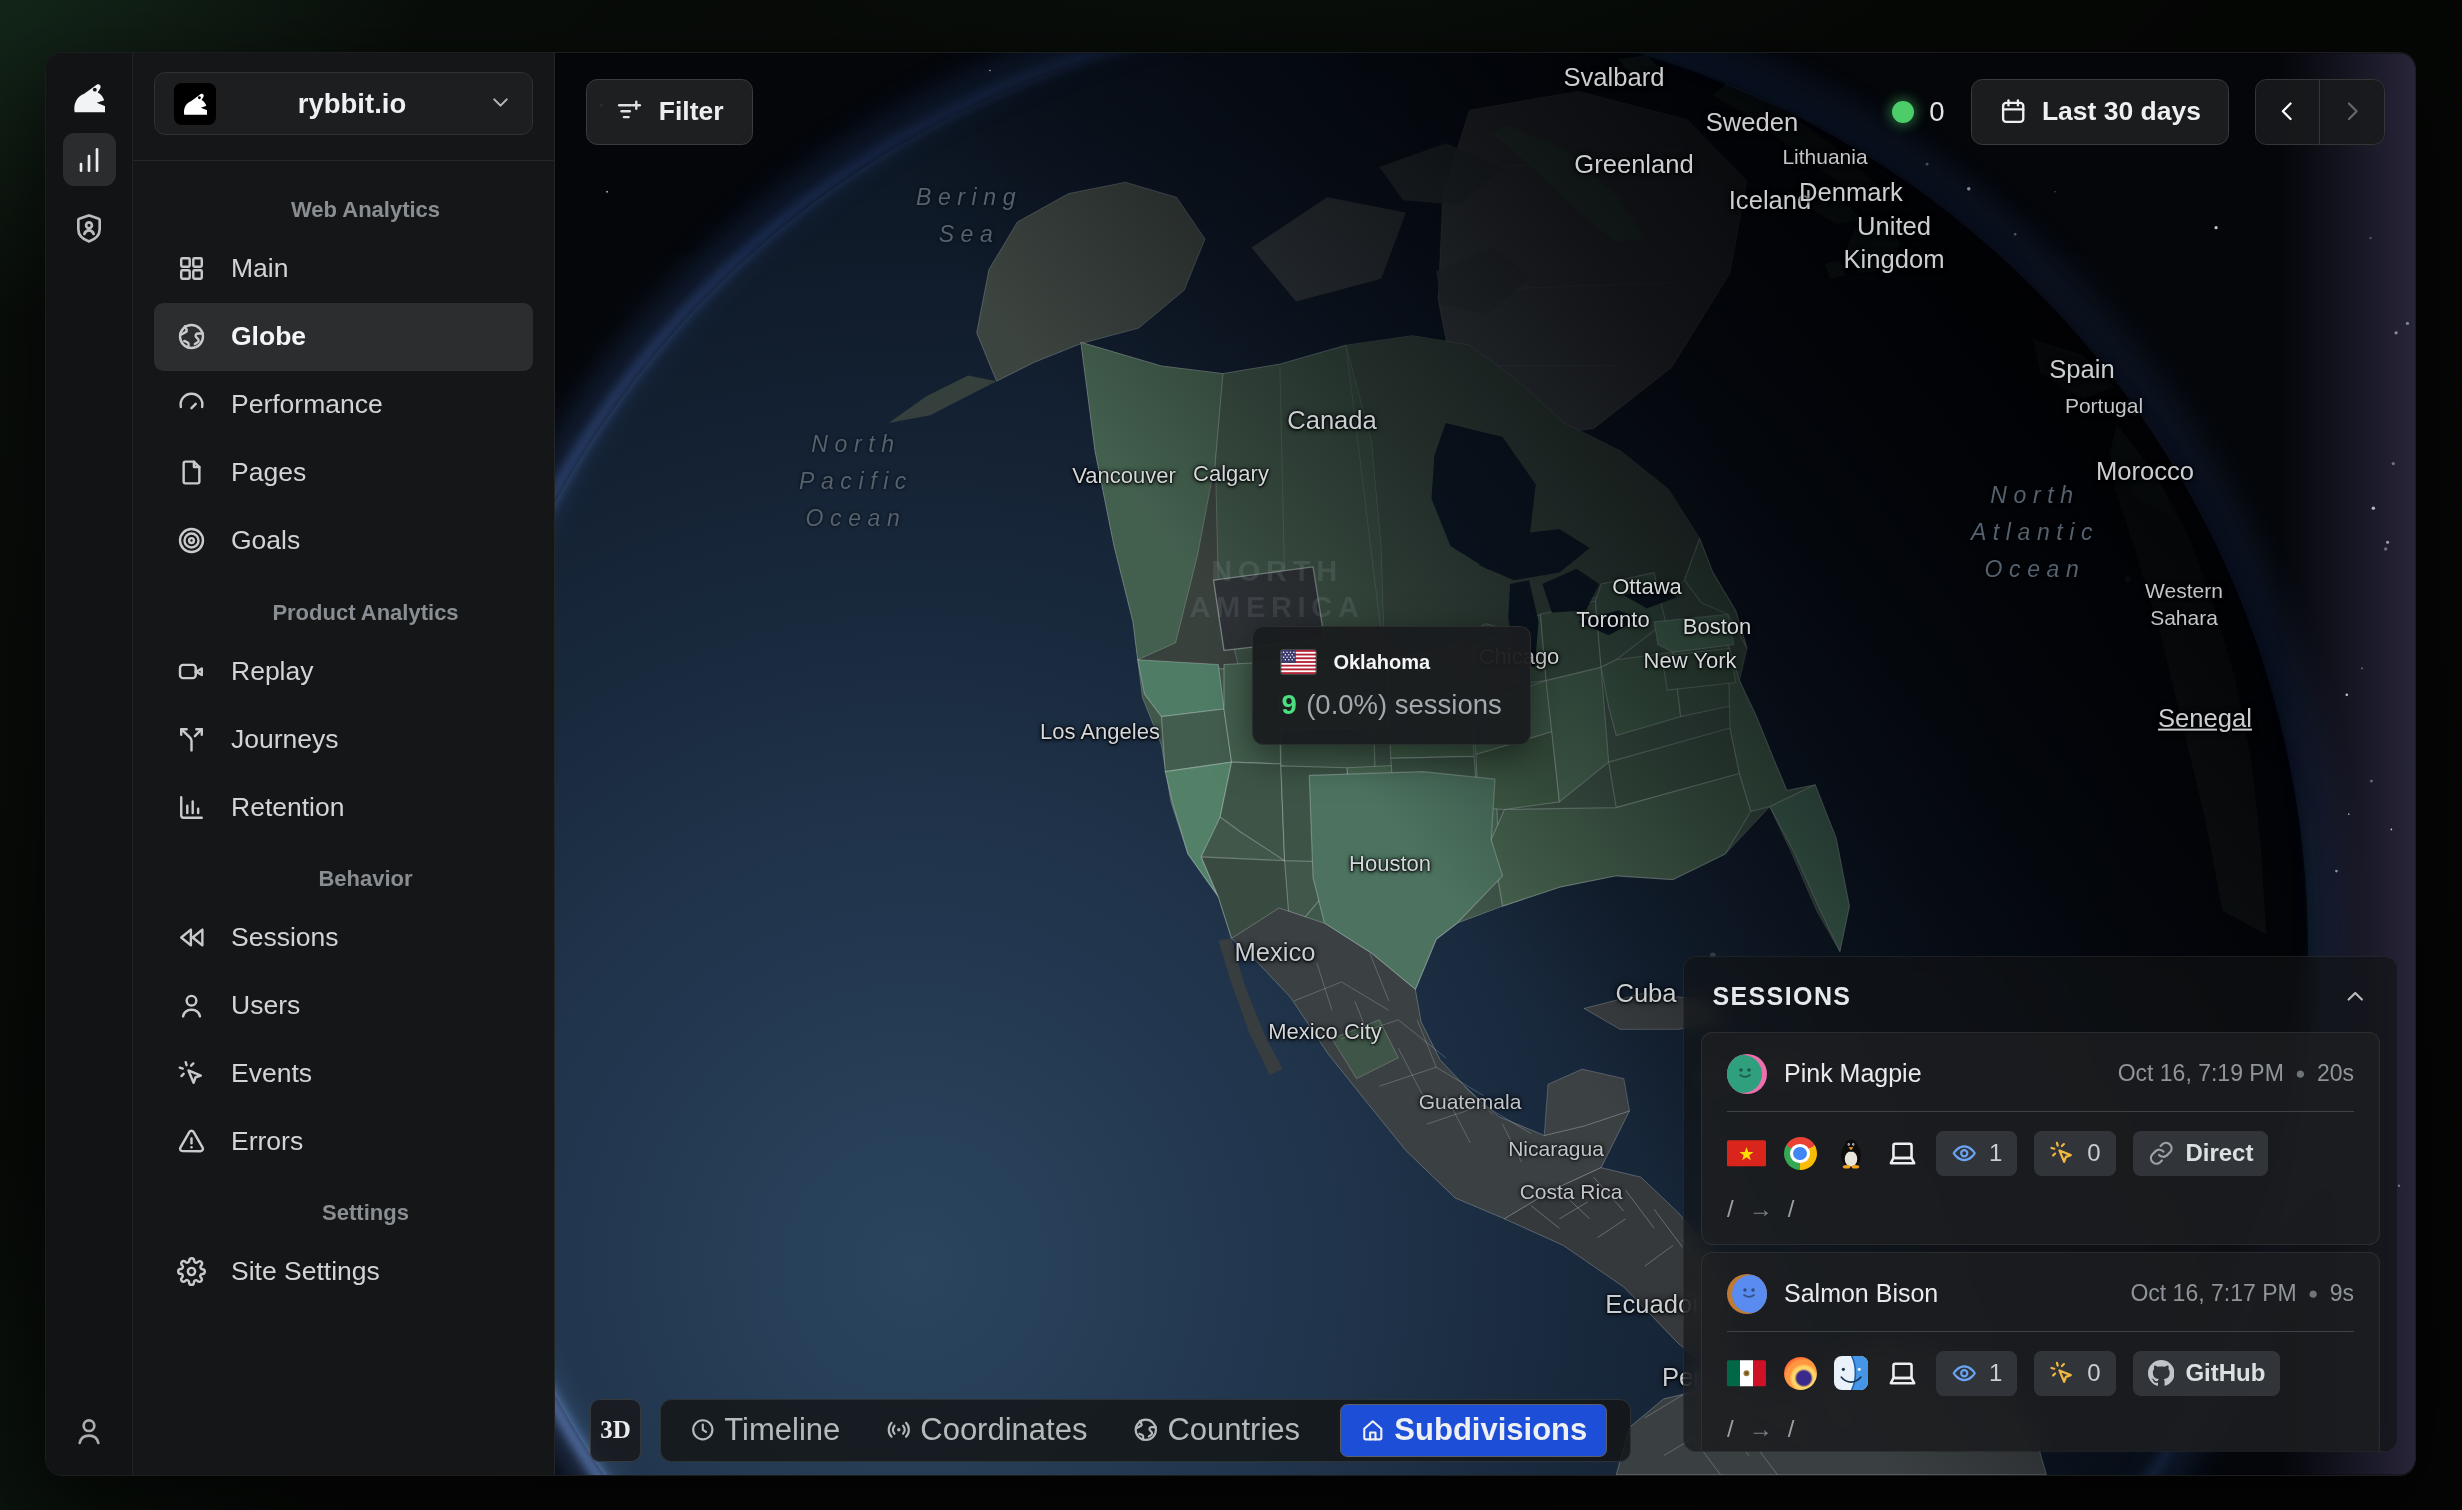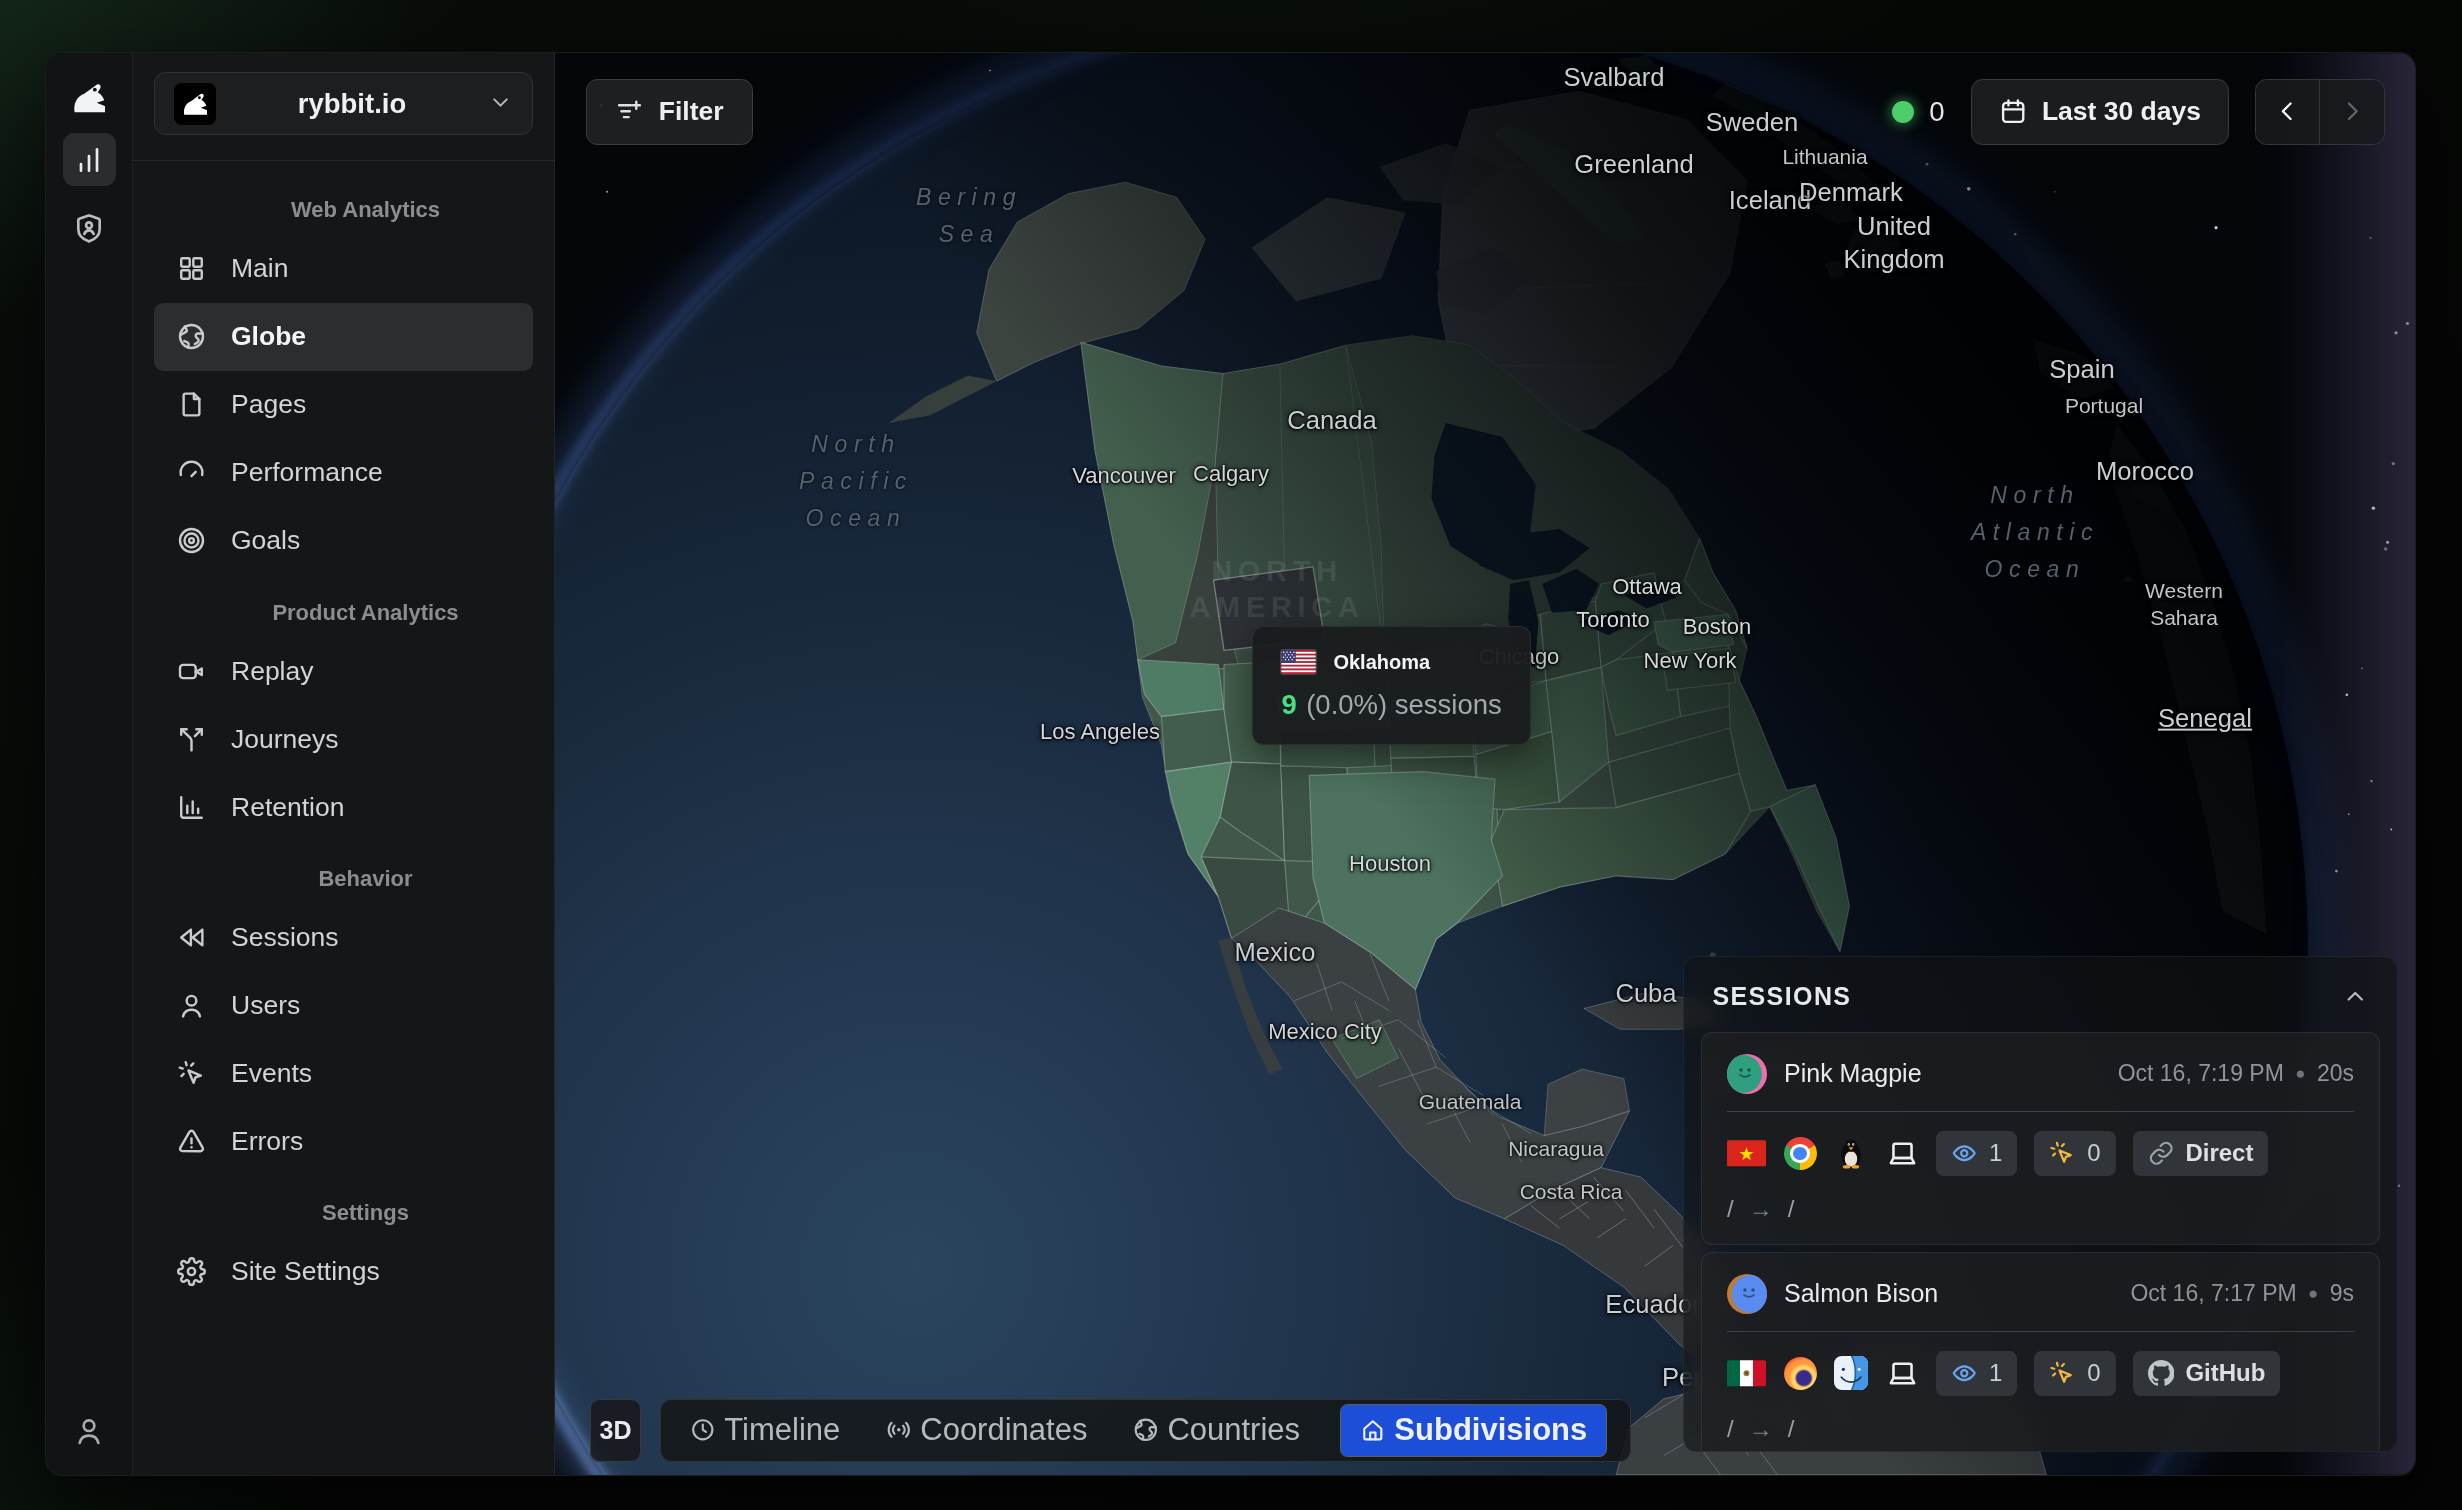--- a/index.html
+++ b/index.html
@@ -73,21 +73,21 @@
   .date-btn{height:66px;padding:0 26.5px;border-radius:11.4px;background:rgba(30,32,33,.88);border:0.9px solid #393c3e;display:flex;align-items:center;gap:15px;color:#eef0f1;cursor:pointer;}
   .date-btn svg{width:28.4px;height:28.4px;}
   .date-btn span{font-size:26.5px;font-weight:600;}
   .chev-group{height:66px;display:flex;border-radius:11.4px;overflow:hidden;border:0.9px solid #333537;background:rgba(25,26,28,.88);}
   .chev-btn{width:64px;display:flex;align-items:center;justify-content:center;cursor:pointer;}
   .chev-btn svg{width:26.5px;height:26.5px;}
   .chev-btn.prev{color:#ffffff;border-right:0.9px solid #333537;}
   .chev-btn.next{color:#64686c;}
   
   .toolbar{position:absolute;left:35px;bottom:13.3px;z-index:4;display:flex;align-items:stretch;gap:19px;}
-  .mode-btn{width:51px;border-radius:9.5px;background:rgba(24,25,27,.85);border:0.9px solid #38393b;display:flex;align-items:center;justify-content:center;font-size:25px;font-weight:700;color:#e9ebec;cursor:pointer;}
+  .mode-btn{width:51px;border-radius:9.5px;background:rgba(24,25,27,.85);border:0.9px solid #38393b;display:flex;align-items:center;justify-content:center;font-size:25px;font-weight:700;color:#e9ebec;cursor:pointer;font-family:Liberation Serif, serif;}
   .views-group{display:flex;align-items:center;gap:34px;background:rgba(20,22,24,.85);border:0.9px solid #2f3234;border-radius:11.4px;padding:7.6px 23px;height:63px;}
   .view-btn{display:flex;align-items:center;gap:9px;color:#b5babd;font-size:31px;cursor:pointer;padding:7.6px 5.7px;border-radius:7.6px;}
   .view-btn svg{width:25.6px;height:25.6px;}
   .view-btn.active{background:#1d4ed8;border:0.9px solid #5d6165;color:#eef0f1;font-weight:600;padding:7.6px 19px;}
   
   .sess-panel{position:absolute;right:17px;top:903px;bottom:23px;width:715px;z-index:5;border-radius:13.3px;background:rgba(17,19,21,.62);border:0.9px solid rgba(255,255,255,.06);backdrop-filter:blur(9.5px);overflow:hidden;display:flex;flex-direction:column;}
   .sess-head{display:flex;align-items:center;justify-content:space-between;padding:25px 28.4px 17px;}
   .sess-title{font-size:25px;font-weight:700;letter-spacing:1.4px;color:#e7eaec;}
   .sess-head svg{width:26.5px;height:26.5px;color:#b6babd;cursor:pointer;}
   .sess-cards{display:flex;flex-direction:column;gap:7px;padding:3.8px 17px 17px;}
@@ -188,34 +188,34 @@
                 <path d="M21.3 9.5h-4.1a1.8 1.8 0 0 0-1.3 3l1.5 1.6a1.8 1.8 0 0 1-.3 2.7l-2.3 1.5"></path>
                 <path d="M6.5 3.6 7.8 6a1.8 1.8 0 0 1-.7 2.4l-3.9 2.2"></path>
                 <path d="M9 21.2l.6-2.4a1.8 1.8 0 0 0-1-2L6 15.7"></path>
               </svg>
             </span>
             <span class="nav-text">Globe</span>
           </div>
           <div class="nav-item">
             <span style="display:flex">
               <svg viewBox="0 0 24 24" fill="none" stroke="currentColor" stroke-width="2" stroke-linecap="round" stroke-linejoin="round">
+                <path d="M12 15l3.5-3.5"></path>
+                <path d="M20.8 14a9 9 0 1 0-17.6 0"></path>
+              </svg>
+            </span>
+            <span class="nav-text">Performance</span>
+          </div>
+          <div class="nav-item">
+            <span style="display:flex">
+              <svg viewBox="0 0 24 24" fill="none" stroke="currentColor" stroke-width="2" stroke-linecap="round" stroke-linejoin="round">
                 <path d="M14 3H7a1.5 1.5 0 0 0-1.5 1.5v15A1.5 1.5 0 0 0 7 21h10a1.5 1.5 0 0 0 1.5-1.5V7.5z"></path>
                 <path d="M14 3v4.5h4.5"></path>
               </svg>
             </span>
             <span class="nav-text">Pages</span>
-          </div>
-          <div class="nav-item">
-            <span style="display:flex">
-              <svg viewBox="0 0 24 24" fill="none" stroke="currentColor" stroke-width="2" stroke-linecap="round" stroke-linejoin="round">
-                <path d="M12 15l3.5-3.5"></path>
-                <path d="M20.8 14a9 9 0 1 0-17.6 0"></path>
-              </svg>
-            </span>
-            <span class="nav-text">Performance</span>
           </div>
           <div class="nav-item">
             <span style="display:flex">
               <svg viewBox="0 0 24 24" fill="none" stroke="currentColor" stroke-width="2" stroke-linecap="round" stroke-linejoin="round">
                 <circle cx="12" cy="12" r="9.5"></circle>
                 <circle cx="12" cy="12" r="5.8"></circle>
                 <circle cx="12" cy="12" r="2"></circle>
               </svg>
             </span>
             <span class="nav-text">Goals</span>

